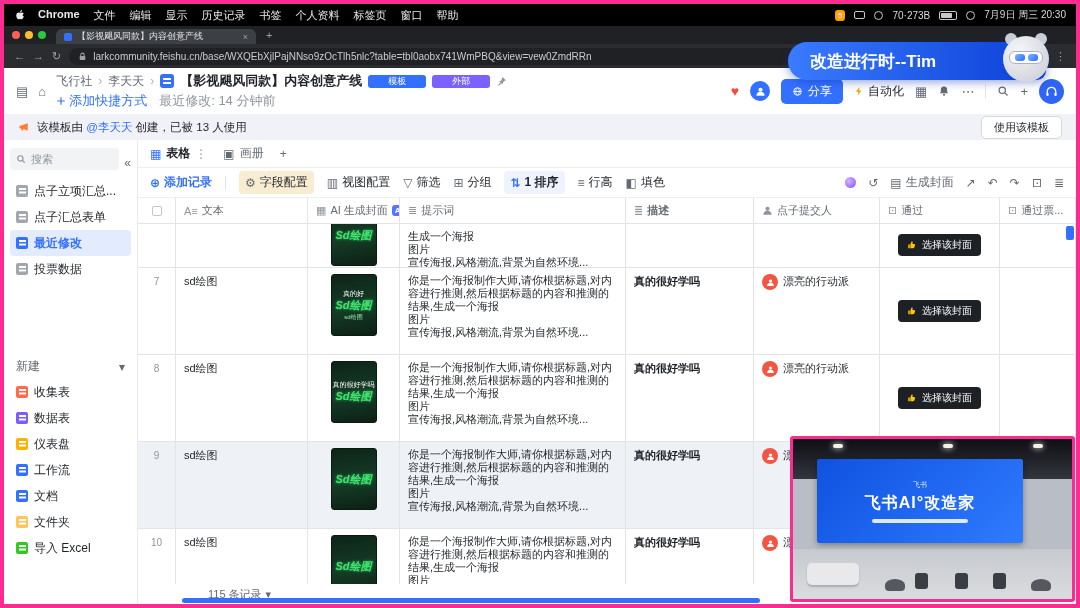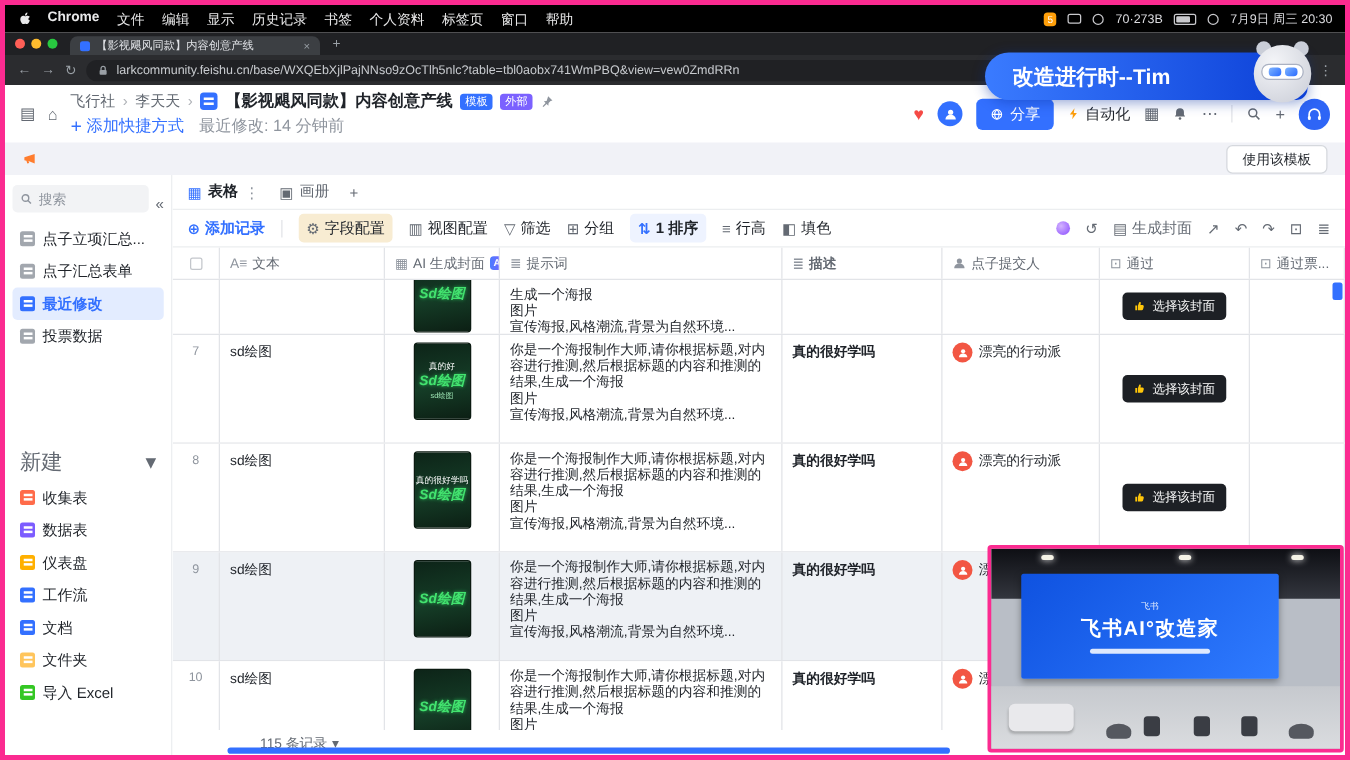--- a/index.html
+++ b/index.html
@@ -35,21 +35,21 @@
 
 
 .app-header{height:46px;display:flex;align-items:center;padding:0 12px;background:#fff}
 .hicon{color:#646a73;font-size:13px;margin-right:10px}
 .hleft{display:flex;flex-direction:column;gap:2px;justify-content:center}
 .hl-top{display:flex;align-items:center;gap:6px;font-size:12px;color:#646a73}
 .crumb-sep{color:#b0b3b8}
 .doc-ic{width:14px;height:14px;border-radius:3px;background:#3370ff;position:relative;flex:none}
 .doc-ic::after{content:"";position:absolute;left:3px;right:3px;top:4px;height:2px;background:#fff;box-shadow:0 4px 0 #fff}
 .h-title{color:#1f2329;font-weight:bold;font-size:13px}
-.badge{color:#fff;font-size:9px;padding:1px 4px;border-radius:3px;line-height:11px}
+.badge{color:#fff;font-size:9px;padding:1px 20px;border-radius:3px;line-height:11px}
 .badge.tpl{background:#3370ff}.badge.ext{background:#7b61ff}
 .pin{color:#8f959e}
 .hl-bottom{display:flex;align-items:center;gap:12px;font-size:13px}
 .shortcut{color:#3370ff;display:flex;align-items:center;gap:3px}
 .modified{color:#8f959e}
 .hright{margin-left:auto;display:flex;align-items:center;gap:11px}
 .heart{color:#f54a45;font-size:14px}
 .mini-av{width:20px;height:20px;border-radius:50%;background:#3370ff;display:flex;align-items:center;justify-content:center;color:#fff}
 .share-btn{background:#3370ff;color:#fff;border:none;border-radius:5px;height:25px;padding:0 11px;font-size:12px;display:flex;align-items:center;gap:5px}
 .auto-btn{display:flex;align-items:center;gap:4px;font-size:12px;color:#1f2329}
@@ -68,21 +68,21 @@
 .sidebar{width:134px;border-right:1px solid #e8eaed;padding:8px 6px 0;flex:none}
 .search-row{display:flex;align-items:flex-end;gap:5px;margin-bottom:8px}
 .search-box{flex:1;height:22px;background:#f2f3f5;border-radius:4px;display:flex;align-items:center;gap:5px;padding:0 6px;color:#8f959e;font-size:11px}
 .collapse{color:#646a73;font-size:12px}
 .nav-item{height:26px;display:flex;align-items:center;gap:6px;padding:0 6px;border-radius:4px;font-size:12px;color:#1f2329;white-space:nowrap;overflow:hidden}
 .nav-item.active{background:#e3ecff;color:#3370ff;font-weight:bold}
 .ticon{width:12px;height:12px;border-radius:2px;background:#a2a7ae;position:relative;flex:none}
 .ticon::after{content:"";position:absolute;left:2.5px;right:2.5px;top:3px;height:1.5px;background:#fff;box-shadow:0 3.5px 0 #fff}
 .ticon.blue{background:#3370ff}.ticon.purple{background:#7c5cff}.ticon.red{background:#ff6b4a}
 .ticon.yellow{background:#ffb000}.ticon.gold{background:#ffc55c}.ticon.green{background:#34c724}
-.section-head{margin-top:76px;display:flex;align-items:center;justify-content:space-between;color:#646a73;font-size:17px;padding:0 6px 4px}
+.section-head{margin-top:76px;display:flex;align-items:center;justify-content:space-between;color:#646a73;font-size:12px;padding:0 6px 4px}
 
 
 .main{flex:1;position:relative;display:flex;flex-direction:column;overflow:hidden;background:#fff}
 .view-tabs{height:28px;display:flex;align-items:center;gap:16px;padding:0 12px;border-bottom:1px solid #eceef0;font-size:12px}
 .vtab{display:flex;align-items:center;gap:5px;color:#646a73}
 .vtab.active{color:#1f2329;font-weight:bold}
 .vtab.active .vic{color:#3370ff}
 .vtab .dots{color:#8f959e;font-weight:normal}
 .addview{color:#646a73}
 .toolbar{height:30px;display:flex;align-items:center;gap:13px;padding:0 12px;font-size:12px;color:#1f2329;border-bottom:1px solid #eceef0;white-space:nowrap}
@@ -294,20 +294,21 @@
             <rect x="11.1" y="9.3" width="2.4" height="3.6" rx="1.1" fill="#fff" stroke="none"></rect>
           </svg>
       </span>
     </div>
   </div>
 
   <div class="notice">
     <svg width="12" height="12" viewBox="0 0 16 16" fill="#ff7d2e">
         <path d="M2 6.5v3l2.2.6.9 3 2-.6-.7-2.1L13 13V3z"></path>
       </svg>
+    <span><span>该模板由 </span><span class="mention">@李天天</span><span> 创建，已被 13 人使用</span></span>
     <button class="use-btn">使用该模板</button>
   </div>
 
   <div class="body">
 
     <aside class="sidebar">
       <div class="search-row">
         <span class="search-box">
           <svg width="10" height="10" viewBox="0 0 16 16" fill="none" stroke="#8f959e" stroke-width="1.8">
               <circle cx="7" cy="7" r="4.2"></circle>

